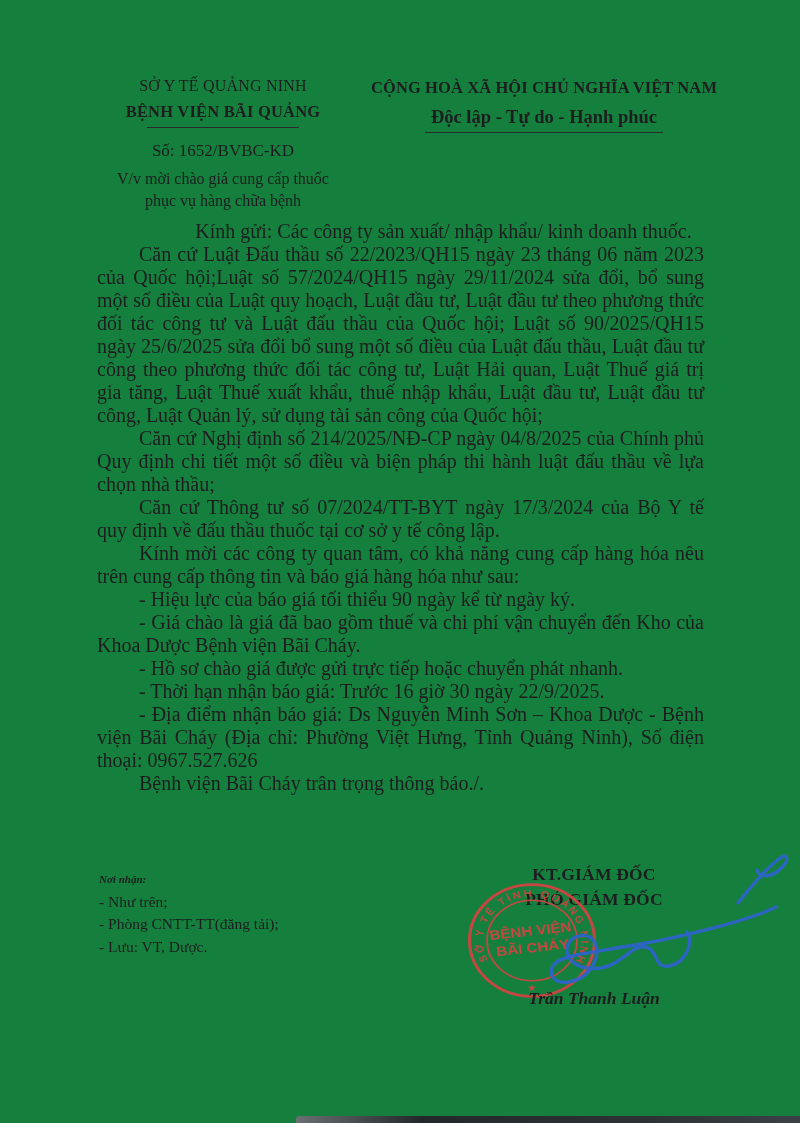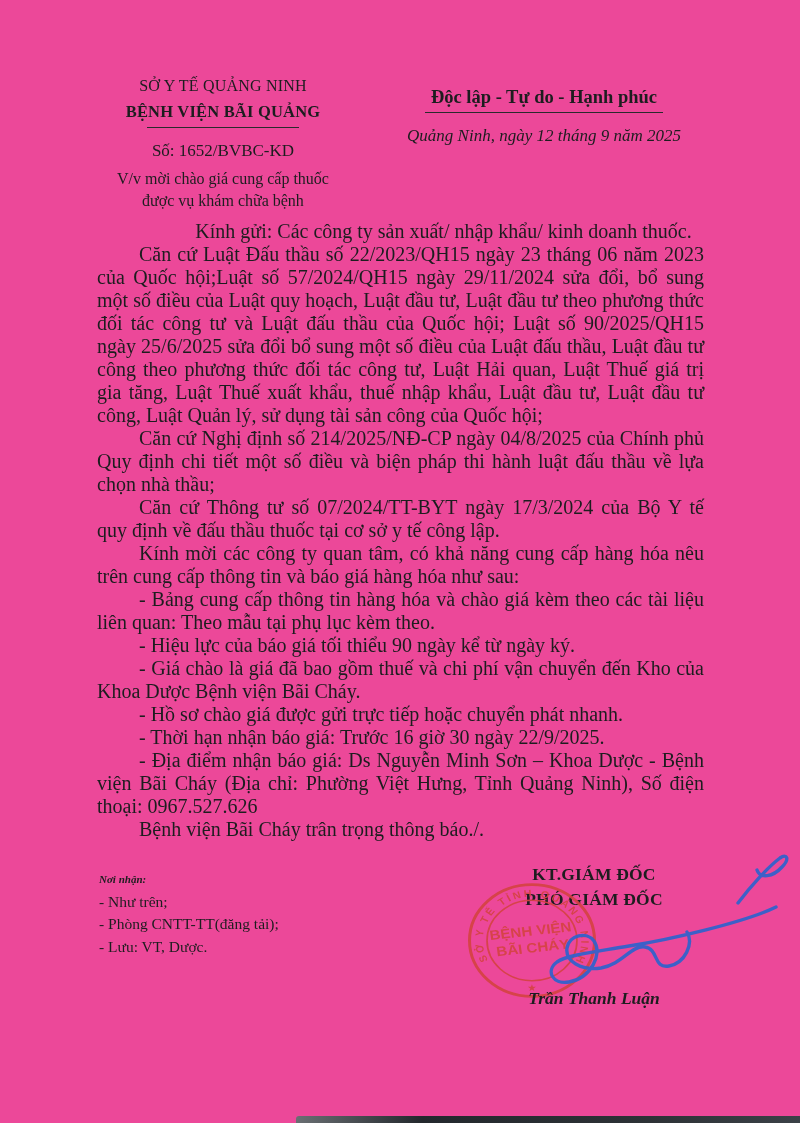--- a/index.html
+++ b/index.html
@@ -1,20 +1,20 @@
 <!DOCTYPE html>
 <html><head>
 <meta charset="utf-8">
 <style>
   html,body{margin:0;padding:0;background:#e8e8e8;}
   .page{
     position:relative;
     width:800px;height:1123px;
     margin:0 auto;
-    background:#ec4899;
+    background:#15803d;
     overflow:hidden;
     font-family:"Liberation Serif","DejaVu Serif",serif;
     color:#1d1d1f;
   }
   
   .hdr-left{
     position:absolute;top:76px;left:92px;width:262px;
     text-align:center;line-height:1.25;
   }
   .org-parent{font-size:16px;letter-spacing:.2px;}
@@ -65,37 +65,36 @@
 
 <div class="page">
 
   <div class="hdr-left">
     <div class="org-parent">SỞ Y TẾ QUẢNG NINH</div>
     <div class="org-name">BỆNH VIỆN BÃI QUẢNG</div>
     <div class="org-rule"></div>
     <div class="doc-number">Số: 1652/BVBC-KD</div>
     <div class="subject">
       <div>V/v mời chào giá cung cấp thuốc</div>
-      <div>được vụ khám chữa bệnh</div>
+      <div>phục vụ hàng chữa bệnh</div>
     </div>
   </div>
 
   <div class="hdr-right">
+    <div class="motto1">CỘNG HOÀ XÃ HỘI CHỦ NGHĨA VIỆT NAM</div>
     <div class="motto2">Độc lập - Tự do - Hạnh phúc</div>
     <div class="motto-rule"></div>
-    <div class="place-date">Quảng Ninh, ngày 12 tháng 9 năm 2025</div>
   </div>
 
   <div class="body-text">
     <p class="salutation">Kính gửi:  Các công ty sản xuất/ nhập khẩu/ kinh doanh thuốc.</p>
     <p>Căn cứ Luật Đấu thầu số 22/2023/QH15 ngày 23 tháng 06 năm 2023 của Quốc hội;Luật số 57/2024/QH15 ngày 29/11/2024 sửa đổi, bổ sung một số điều của Luật quy hoạch, Luật đầu tư, Luật đầu tư theo phương thức đối tác công tư và Luật đấu thầu của Quốc hội; Luật số 90/2025/QH15 ngày 25/6/2025 sửa đổi bổ sung một số điều của Luật đấu thầu, Luật đầu tư công theo phương thức đối tác công tư, Luật Hải quan, Luật Thuế giá trị gia tăng, Luật Thuế xuất khẩu, thuế nhập khẩu, Luật đầu tư, Luật đầu tư công, Luật Quản lý, sử dụng tài sản công của Quốc hội;</p>
     <p>Căn cứ Nghị định số 214/2025/NĐ-CP ngày 04/8/2025 của Chính phủ Quy định chi tiết một số điều và biện pháp thi hành luật đấu thầu về lựa chọn nhà thầu;</p>
     <p>Căn cứ Thông tư số 07/2024/TT-BYT ngày 17/3/2024 của Bộ Y tế quy định về đấu thầu thuốc tại cơ sở y tế công lập.</p>
     <p>Kính mời các công ty quan tâm, có khả năng cung cấp hàng hóa nêu trên cung cấp thông tin và báo giá hàng hóa như sau:</p>
-    <p>- Bảng cung cấp thông tin hàng hóa và chào giá kèm theo các tài liệu liên quan: Theo mẫu tại phụ lục kèm theo.</p>
     <p>- Hiệu lực của báo giá tối thiểu 90 ngày kể từ ngày ký.</p>
     <p>- Giá chào là giá đã bao gồm thuế và chi phí vận chuyển đến Kho của Khoa Dược Bệnh viện Bãi Cháy.</p>
     <p>- Hồ sơ chào giá được gửi trực tiếp hoặc chuyển phát nhanh.</p>
     <p>- Thời hạn nhận báo giá: Trước 16 giờ 30 ngày 22/9/2025.</p>
     <p>- Địa điểm nhận báo giá: Ds Nguyễn Minh Sơn – Khoa Dược - Bệnh viện Bãi Cháy (Địa chỉ: Phường Việt Hưng, Tỉnh Quảng Ninh), Số điện thoại: 0967.527.626</p>
     <p>Bệnh viện Bãi Cháy trân trọng thông báo./.</p>
   </div>
 
   <div class="recipients">
     <div class="recipients-label">Nơi nhận:</div>

